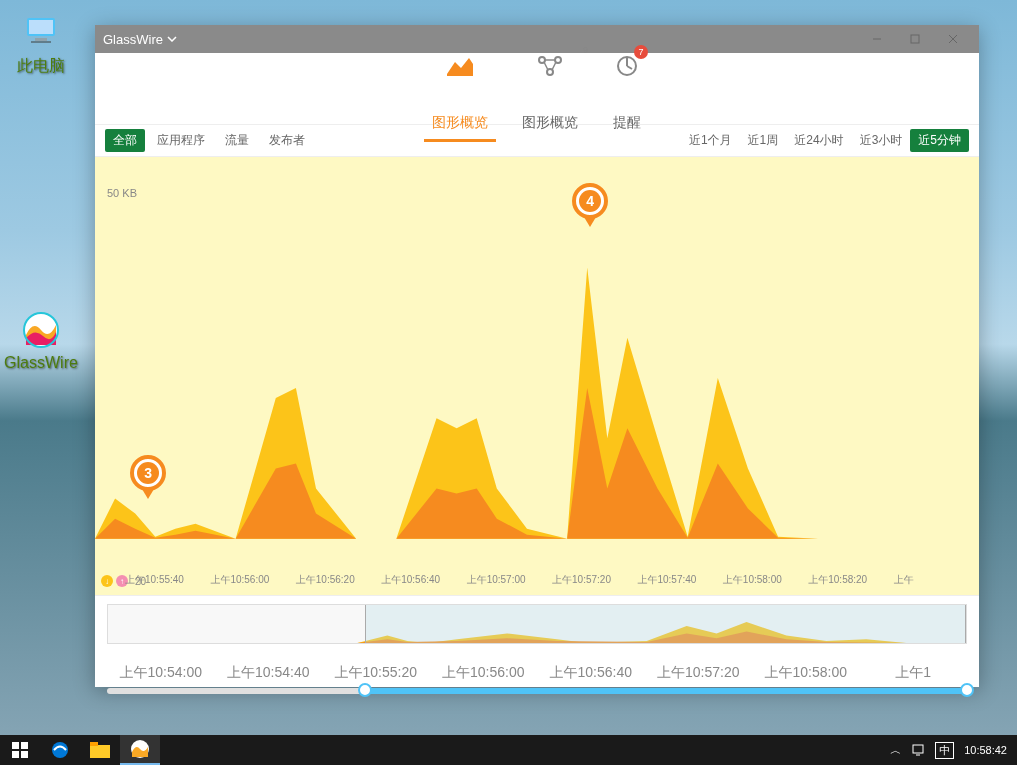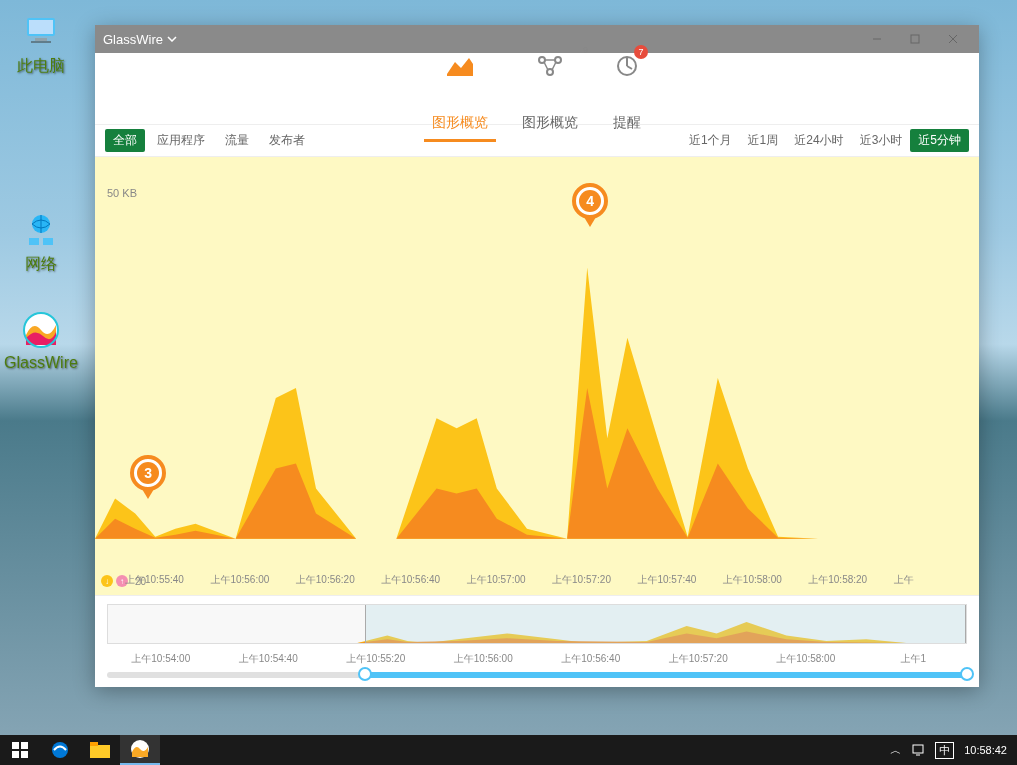--- a/index.html
+++ b/index.html
@@ -41,21 +41,21 @@
 .dot { width: 12px; height: 12px; border-radius: 50%; display: inline-flex; align-items: center; justify-content: center; font-size: 8px; color: white; }
 
 .marker { position: absolute; transform: translate(-50%, -100%); }
 .marker-circle { width: 36px; height: 36px; border-radius: 50%; background: white; border: 4px solid #f68b1f; display: flex; align-items: center; justify-content: center; }
 .marker-inner { width: 22px; height: 22px; border-radius: 50%; background: #f68b1f; color: white; font-weight: bold; font-size: 14px; display: flex; align-items: center; justify-content: center; }
 .marker-tail { width: 0; height: 0; border-left: 6px solid transparent; border-right: 6px solid transparent; border-top: 10px solid #f68b1f; margin: -2px auto 0; }
 
 .mini-area { height: 92px; border-top: 1px solid #eee; padding: 8px 12px 4px; position: relative; }
 .mini-chart { height: 40px; border: 1px solid #ddd; position: relative; background: #f8f8f8; }
 .mini-visible { position: absolute; top: 0; bottom: 0; background: rgba(180,220,230,0.3); border-left: 1px solid #aaa; border-right: 1px solid #aaa; }
-.mini-labels { display: flex; font-size: 10px; color: #888; margin-top: 8px; }
+.mini-labels { display: flex; font-size: 14px; color: #888; margin-top: 20px; }
 .mini-labels span { flex: 1; text-align: center; }
 .slider { position: relative; height: 6px; background: #e0e0e0; border-radius: 3px; margin-top: 6px; }
 .slider-fill { position: absolute; height: 100%; background: #4fc3f7; border-radius: 3px; }
 .slider-thumb { position: absolute; width: 14px; height: 14px; background: white; border: 2px solid #4fc3f7; border-radius: 50%; top: -5px; transform: translateX(-50%); }
 
 
 .taskbar { position: absolute; bottom: 0; left: 0; right: 0; height: 30px; background: #1a1a1a; display: flex; align-items: center; }
 .taskbar-item { width: 40px; height: 30px; display: flex; align-items: center; justify-content: center; cursor: pointer; }
 .taskbar-item.active { background: #333; border-bottom: 2px solid #76b9ed; }
 .taskbar-right { margin-left: auto; display: flex; align-items: center; color: white; font-size: 11px; gap: 10px; padding-right: 10px; }
@@ -67,31 +67,20 @@
   <div class="desktop-icon" style="left:4px;top:12px">
     <div class="icon-img">
         <svg width="40" height="40" viewBox="0 0 40 40">
           <rect x="6" y="6" width="28" height="18" rx="2" fill="#4fc3f7"></rect>
           <rect x="8" y="8" width="24" height="14" fill="#bbdefb"></rect>
           <rect x="14" y="26" width="12" height="3" fill="#90a4ae"></rect>
           <rect x="10" y="29" width="20" height="2" fill="#607d8b"></rect>
         </svg>
       </div>
     <div class="label">此电脑</div>
-  </div>
-  <div class="desktop-icon" style="left:4px;top:210px">
-    <div class="icon-img">
-        <svg width="40" height="40" viewBox="0 0 40 40">
-          <circle cx="20" cy="14" r="9" fill="#29b6f6"></circle>
-          <path d="M11 14 Q20 6 29 14 M11 14 Q20 22 29 14 M20 5 L20 23" stroke="#0277bd" fill="none"></path>
-          <rect x="8" y="28" width="10" height="7" fill="#4fc3f7"></rect>
-          <rect x="22" y="28" width="10" height="7" fill="#4fc3f7"></rect>
-        </svg>
-      </div>
-    <div class="label">网络</div>
   </div>
   <div class="desktop-icon" style="left:4px;top:310px">
     <div class="icon-img">
         <svg width="40" height="40" viewBox="0 0 40 40">
           <circle cx="20" cy="20" r="17" fill="white"></circle>
           <path d="M5 25 Q12 10 20 20 Q28 30 35 15 L35 35 L5 35 Z" fill="#f9a825"></path>
           <path d="M5 28 Q14 18 22 26 Q30 34 35 22 L35 35 L5 35 Z" fill="#e91e63"></path>
           <circle cx="20" cy="20" r="17" fill="none" stroke="#26c6da" stroke-width="2"></circle>
         </svg>
       </div>

